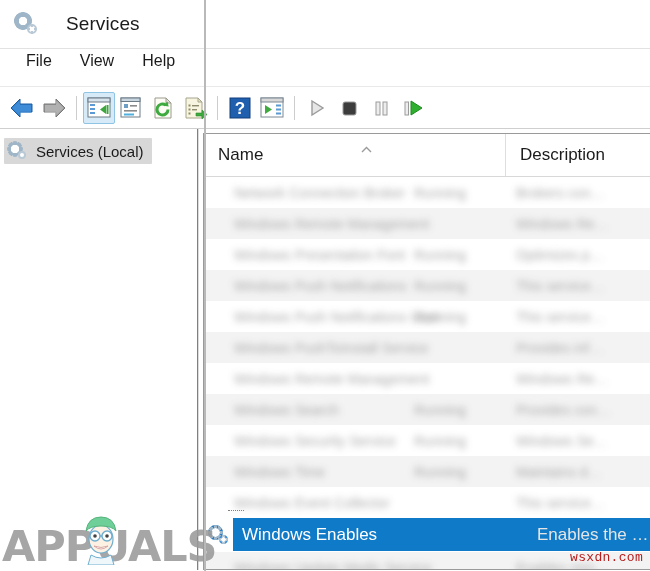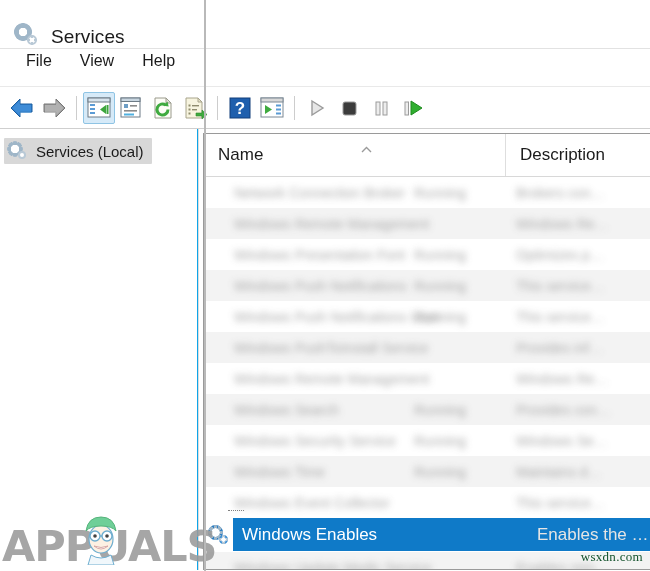--- a/index.html
+++ b/index.html
@@ -6,22 +6,22 @@
   body{
     width:650px;height:571px;overflow:hidden;
     font-family:"Liberation Sans", sans-serif;
     background:#ffffff;
     -webkit-font-smoothing:antialiased;
   }
   .app{position:relative;width:650px;height:571px;background:#fff;}
 
   
   .titlebar{
-    height:48px;display:flex;align-items:flex-end;
-    background:#ffffff;padding-left:14px;box-sizing:border-box;
+    height:48px;display:flex;align-items:center;
+    background:#ffffff;padding-left:14px;box-sizing:border-box;gap:15px;
   }
   .title-icon{width:26px;height:26px;position:relative;margin-right:11px;flex:none;}
   .title-text{font-size:19px;color:#1b1b1b;letter-spacing:.1px;}
 
   
   .gear{position:absolute;border-radius:50%;}
   .gear-big{
     width:18px;height:18px;left:0;top:1px;
     border:3.5px solid #9fb6c8;border-radius:50%;
     box-sizing:border-box;background:#fff;
@@ -131,22 +131,22 @@
   .wm-appuals{
     position:absolute;left:0;bottom:4px;width:216px;height:60px;pointer-events:none;
     opacity:.88;
   }
   .wm-text{
     position:absolute;left:2px;top:14px;font-size:43px;font-weight:bold;
     color:#9a9a9a;letter-spacing:-1px;font-family:"DejaVu Sans", sans-serif;
   }
   .wm-char{position:absolute;left:78px;top:4px;width:46px;height:54px;}
   .wm-wsxdn{
-    position:absolute;right:7px;bottom:6px;font-size:13px;color:#14532d;
-    font-family:Liberation Serif, serif;letter-spacing:.3px;
+    position:absolute;right:7px;bottom:6px;font-size:13px;color:#b91c1c;
+    font-family:Liberation Mono, monospace;letter-spacing:.3px;
   }
   .divider-v{position:absolute;left:204px;top:0;bottom:0;width:2px;background:#b9b9b9;}
 </style>
 </head>
 <body>
 
 <div class="app">
 
   <div class="titlebar">
     <div class="title-icon">

